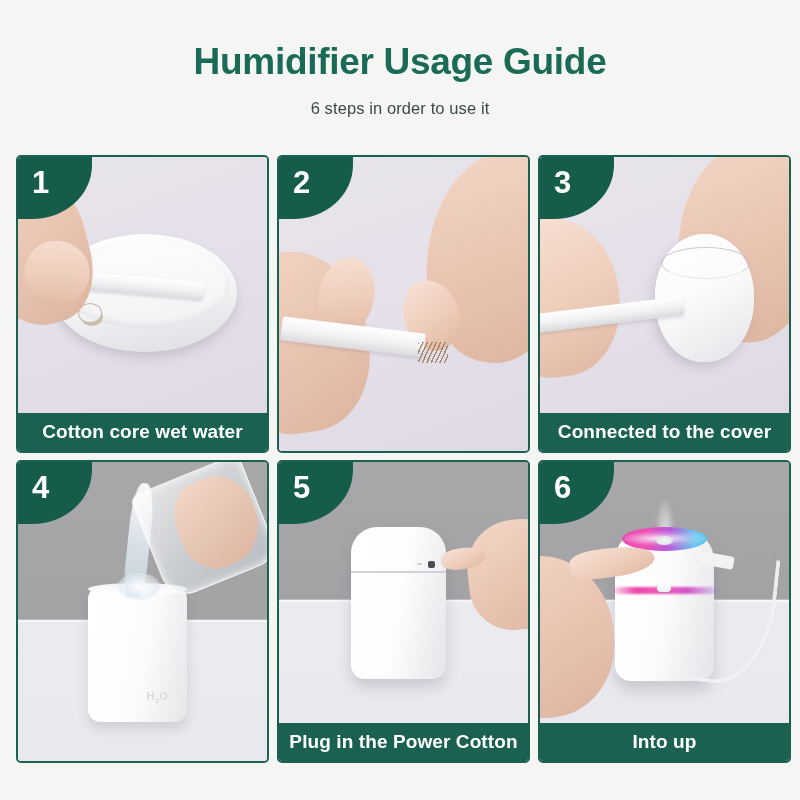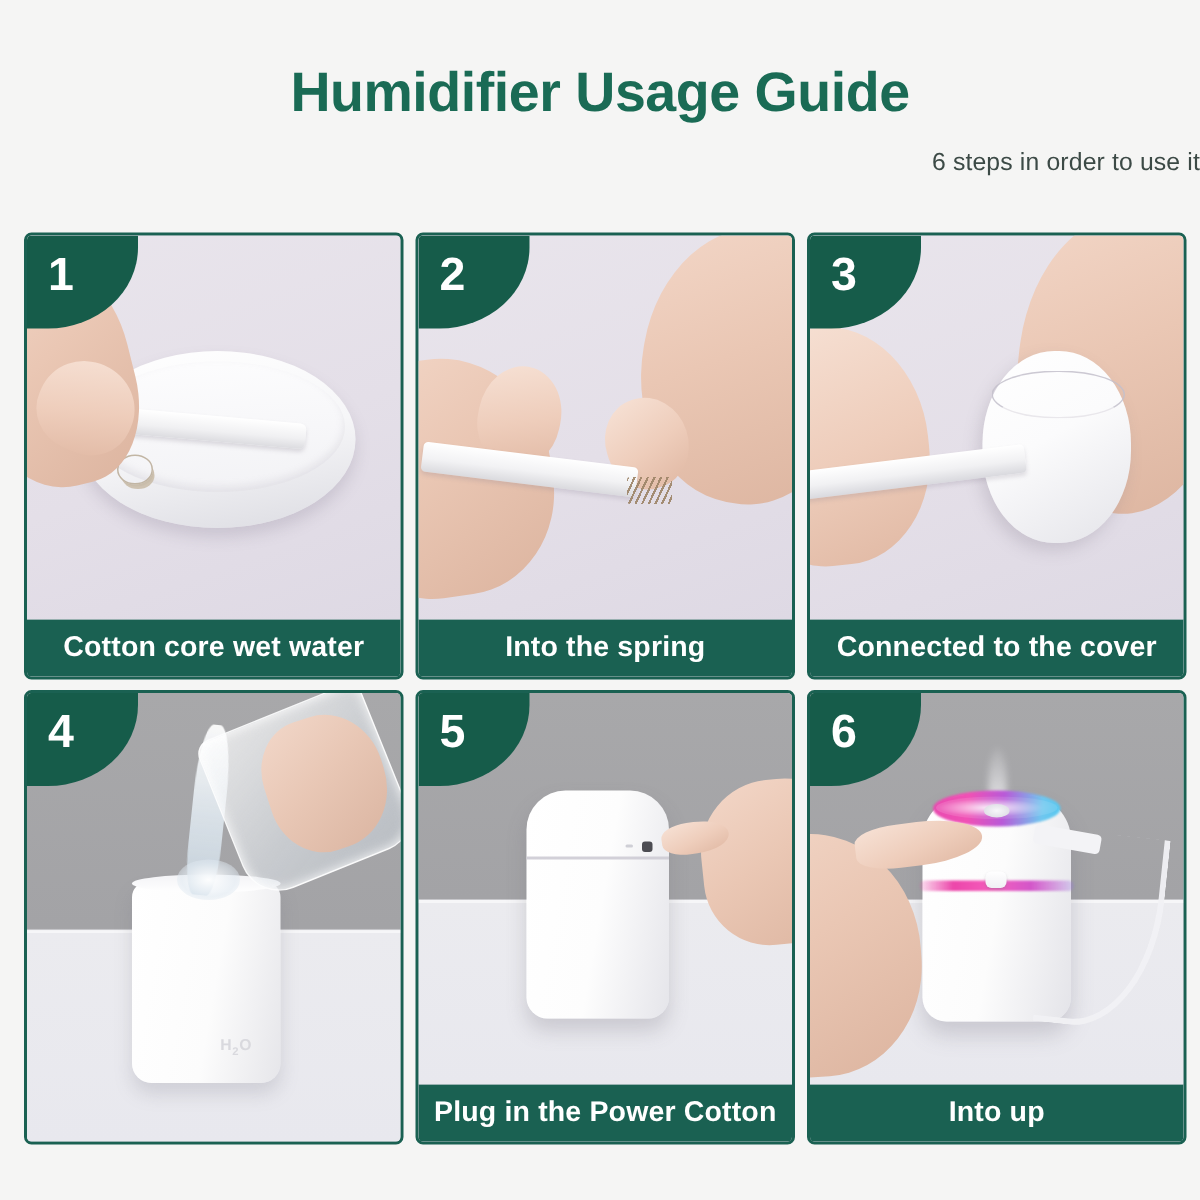--- a/index.html
+++ b/index.html
@@ -32,21 +32,20 @@
     letter-spacing: -0.3px;
     color: #1a6b55;
     line-height: 1.1;
   }
   .subtitle {
     margin: 16px 0 12px 0;
     font-size: 16.5px;
     font-weight: 400;
     color: #3c4a46;
     letter-spacing: 0.1px;
-    text-align: right;
   }
 
   
   .grid {
     position: absolute;
     left: 16px;
     top: 155px;
     width: 775px;
     display: grid;
     grid-template-columns: repeat(3, 1fr);
@@ -468,21 +467,20 @@
         <div class="c2-handR skin"></div>
         <div class="c2-thumbR skin-soft"></div>
         <div class="c2-handL skin"></div>
         <div class="c2-thumbL skin-soft"></div>
         <div class="c2-stick"></div>
         <div class="c2-spring"></div>
         <div class="badge">
           <span>2</span>
         </div>
       </div>
-      <div class="caption">Into the spring</div>
     </div>
 
     <div class="card">
       <div class="photo">
         <div class="bg-lavender"></div>
         <div class="c3-handR skin"></div>
         <div class="c3-handL skin-soft"></div>
         <div class="c3-lid">
           <div class="c3-lid-ring"></div>
         </div>

